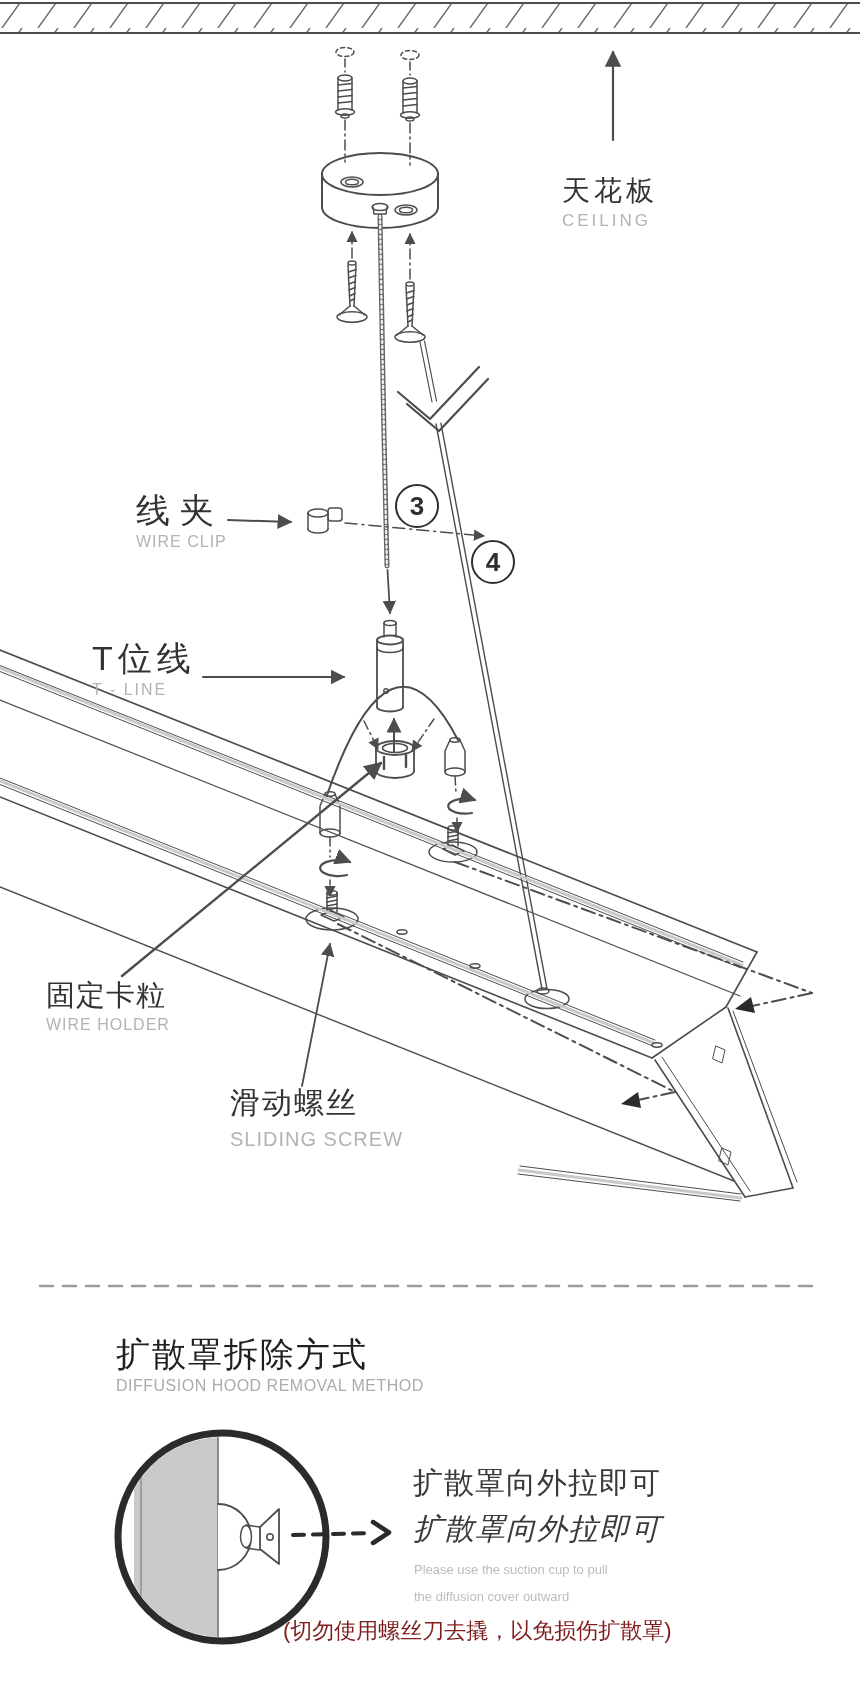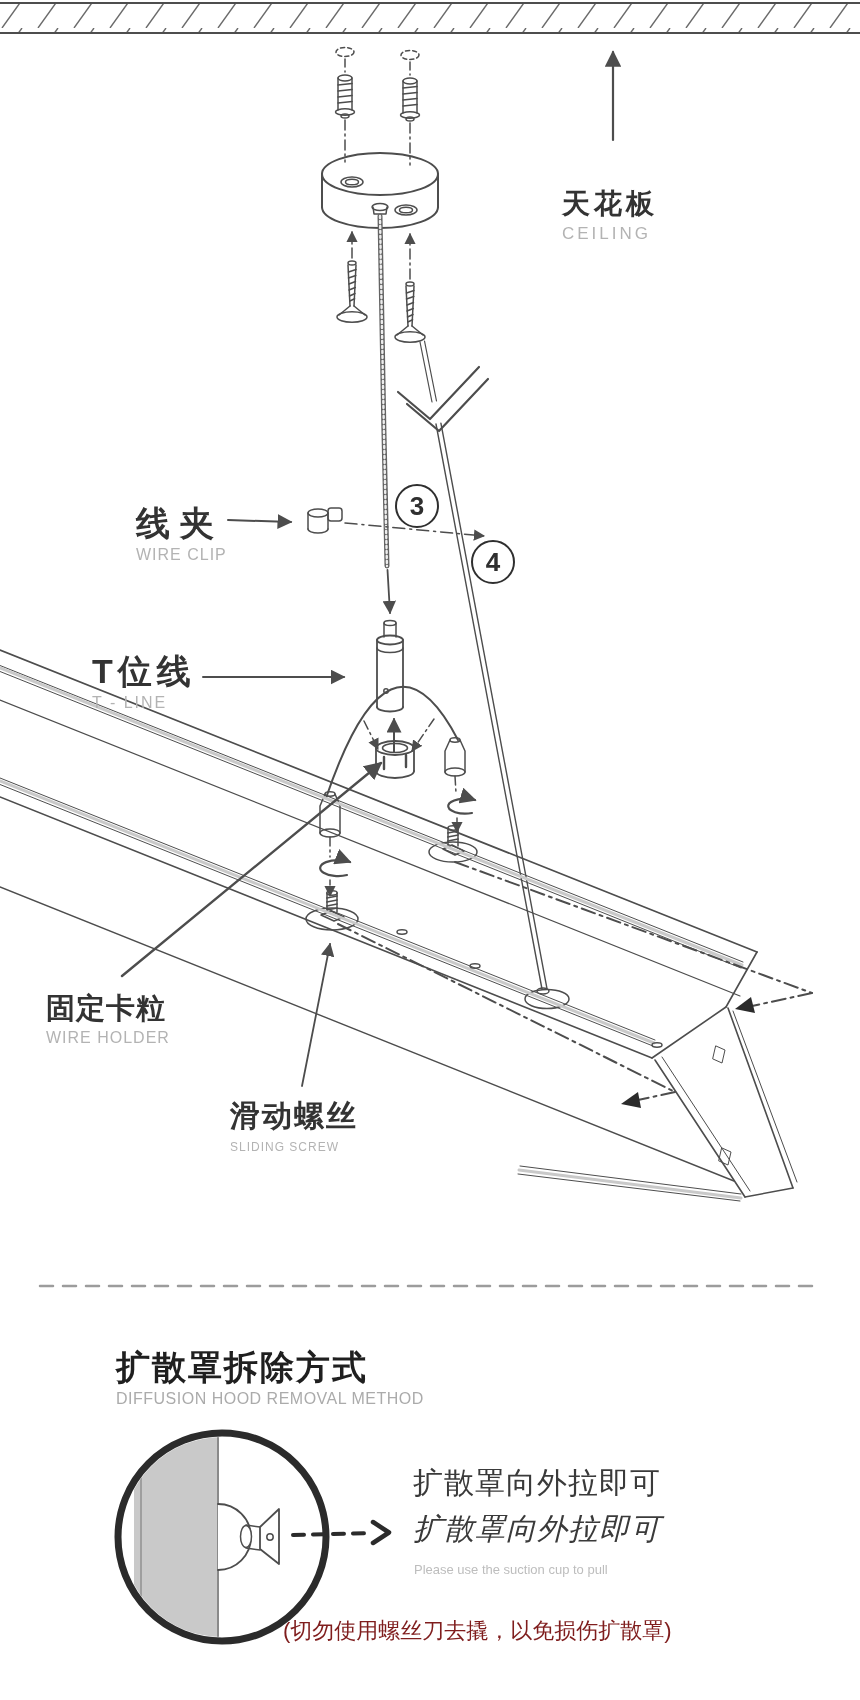--- a/index.html
+++ b/index.html
@@ -2,37 +2,37 @@
 <html><head>
 <meta charset="utf-8">
 <style>
   html,body{margin:0;padding:0;background:#ffffff;}
   .canvas{
     position:relative;width:860px;height:1700px;background:#fff;
     font-family:"Liberation Sans","DejaVu Sans",sans-serif;overflow:hidden;
   }
   .art{position:absolute;left:0;top:0;z-index:1;}
   .lbl{position:absolute;z-index:2;}
-  .lbl .cn{display:block;font-weight:bold;color:#333333;line-height:1.1;margin-top:13px;}
+  .lbl .cn{display:block;font-weight:normal;color:#333333;line-height:1.1;}
   .lbl .en{display:block;color:#b3b3b3;line-height:1.25;margin-top:3px;}
   .step-circle{
     position:absolute;z-index:3;width:40px;height:40px;border:2.5px solid #2f2f2f;
     border-radius:50%;background:#ffffff;display:flex;align-items:center;justify-content:center;
     font-size:26px;font-weight:bold;color:#2f2f2f;
   }
   .ceiling-lbl .cn{font-size:28px;letter-spacing:4px;}
   .ceiling-lbl .en{font-size:17px;letter-spacing:3px;}
   .wireclip-lbl .cn{font-size:34px;letter-spacing:10px;}
   .wireclip-lbl .en{font-size:16px;letter-spacing:1px;}
   .tline-lbl .cn{font-size:34px;letter-spacing:5px;}
   .tline-lbl .en{font-size:16px;letter-spacing:2px;}
   .holder-lbl .cn{font-size:29px;letter-spacing:1px;}
   .holder-lbl .en{font-size:16px;letter-spacing:1px;}
   .slide-lbl .cn{font-size:30px;letter-spacing:2px;}
-  .slide-lbl .en{font-size:12px;letter-spacing:1px;margin-top:8px;}
+  .slide-lbl .en{font-size:20px;letter-spacing:1px;margin-top:8px;}
   .removal-title .cn{font-size:34px;letter-spacing:2px;color:#1f1f1f;}
   .removal-title .en{font-size:16px;letter-spacing:0.5px;color:#ababab;}
   .tip-cn{font-size:30px;color:#3a3a3a;line-height:46px;letter-spacing:1px;z-index:2;}
   .tip-en{font-size:13px;color:#bdbdbd;line-height:27px;z-index:2;}
   .warning{font-size:22px;color:#7f1d1d;z-index:2;}
 </style>
 </head>
 <body>
 
 <div class="canvas">
@@ -348,19 +348,20 @@
   <span class="en">DIFFUSION HOOD REMOVAL METHOD</span>
 </div>
 
 <div class="lbl tip-cn" style="left:413px;top:1460px;">
   <span style="display:block;">扩散罩向外拉即可</span>
   <span style="display:block;font-style:italic;">扩散罩向外拉即可</span>
 </div>
 
 <div class="lbl tip-en" style="left:414px;top:1556px;">
   <span style="display:block;">Please use the suction cup to pull</span>
+  <span style="display:block;">the diffusion cover outward</span>
 </div>
 
 <div class="lbl warning" style="left:283px;top:1616px;">
   <span>(切勿使用螺丝刀去撬，以免损伤扩散罩)</span>
 </div>
 
 </div>
 
 </body></html>

